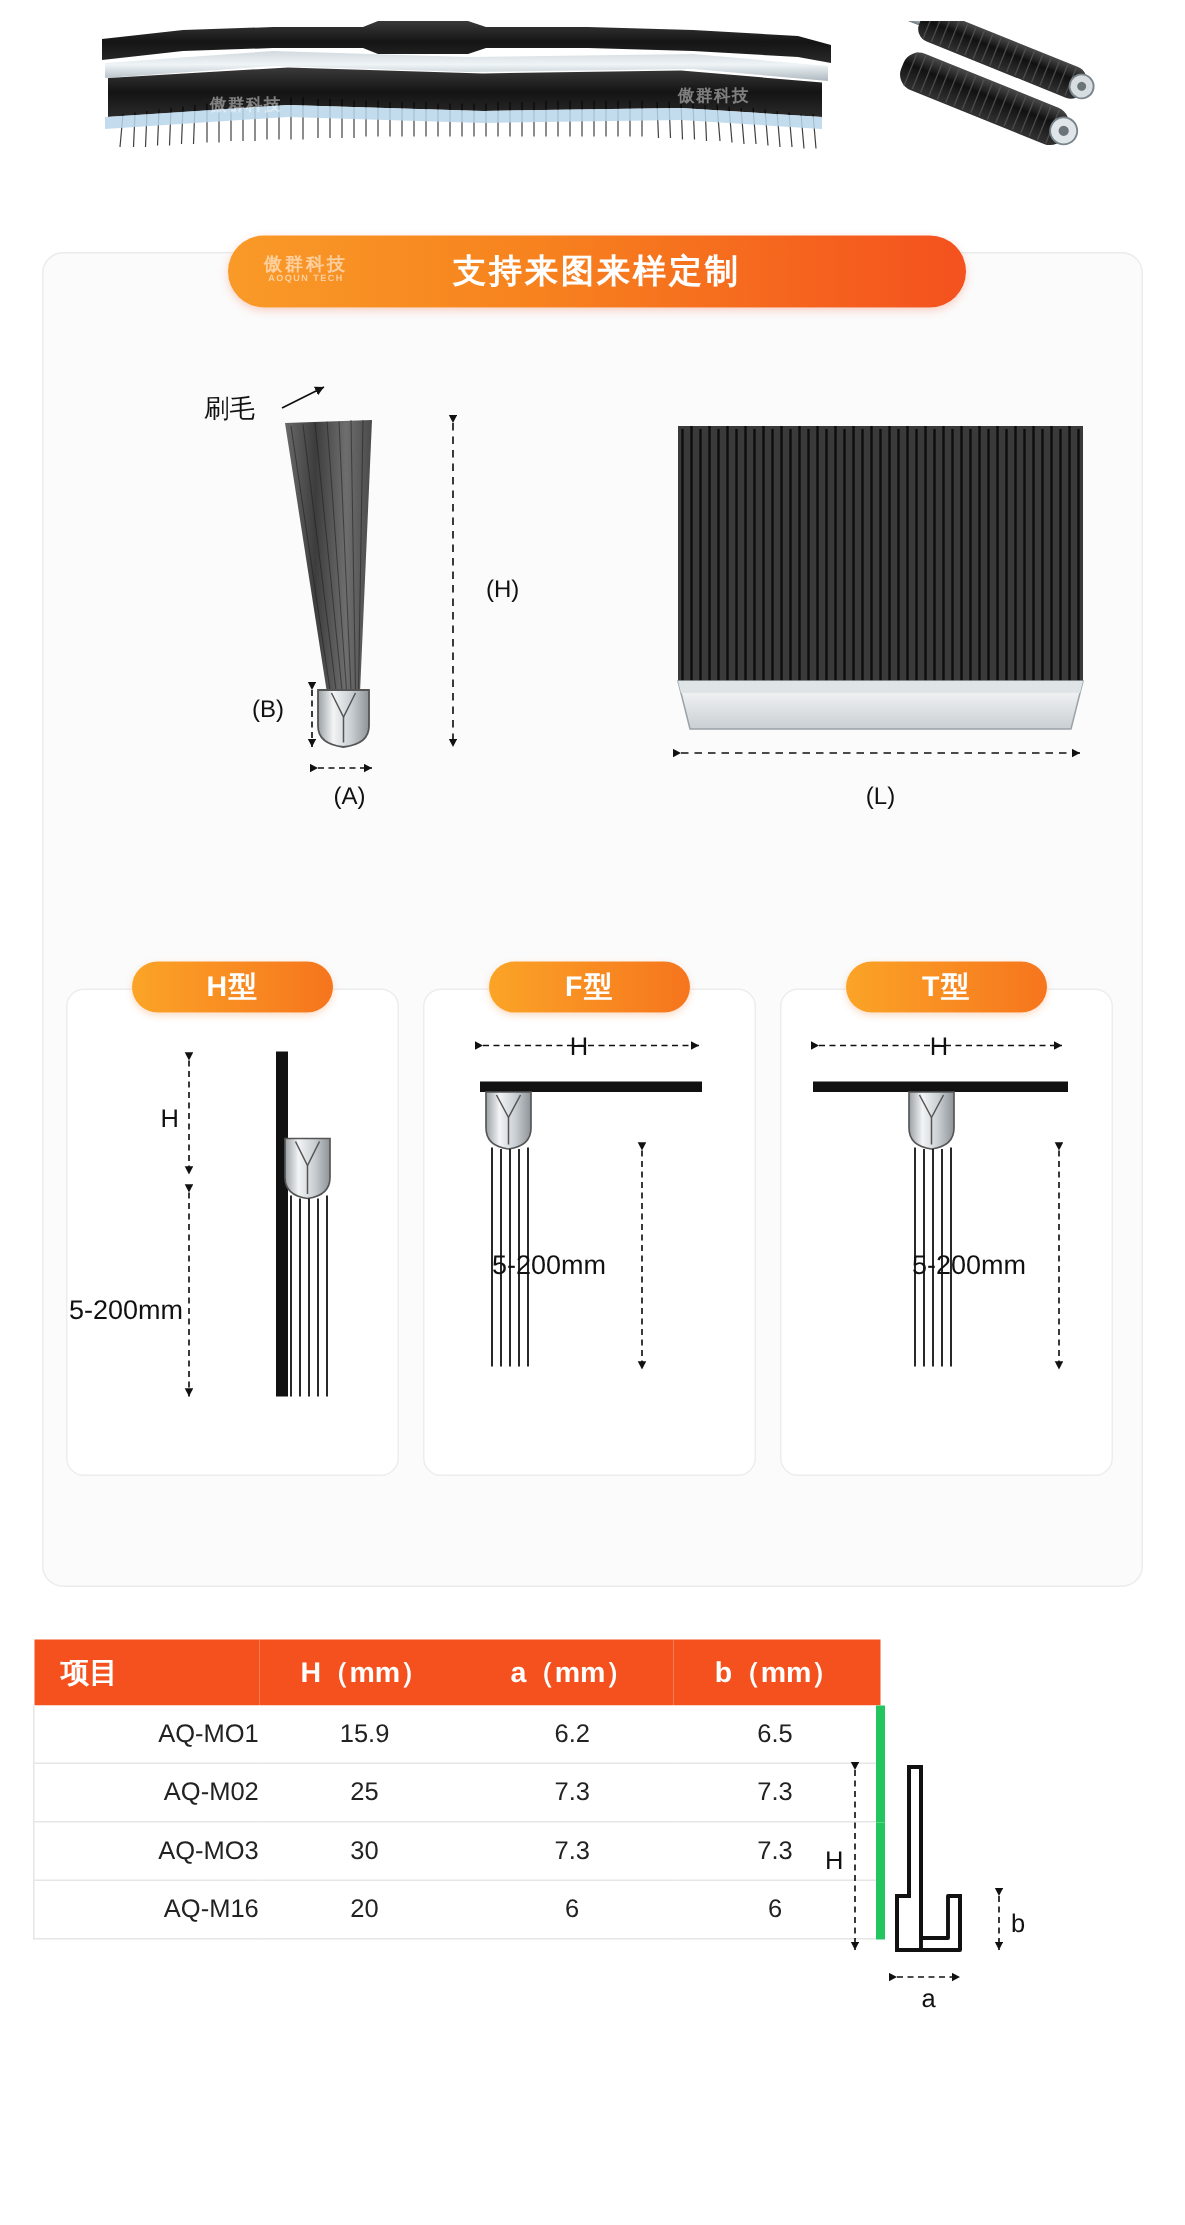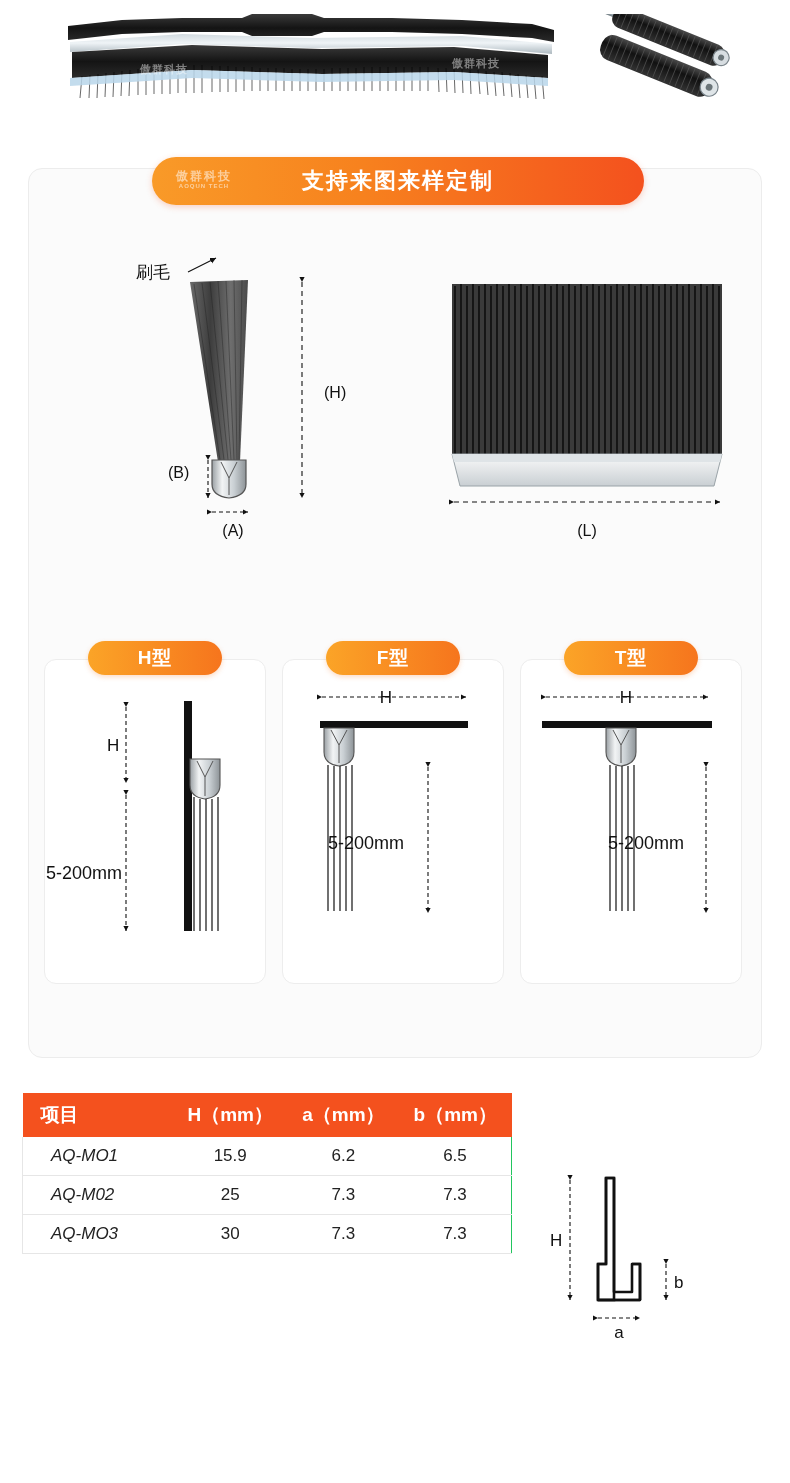--- a/index.html
+++ b/index.html
@@ -105,42 +105,42 @@
   .type-tag.t2 { left: 282px; }
   .type-tag.t3 { left: 520px; }
   .type-svg { position: absolute; left: 0; top: 18px; }
 
   
   .table-wrap {
     position: absolute;
     left: 22px; top: 1093px;
     width: 490px;
   }
-  table { border-collapse: collapse; width: 490px; }
+  table { border-collapse: collapse; width: 568px; }
   thead th {
     background: #f4511e;
     color: #fff;
     font-size: 19px;
     font-weight: bold;
     padding: 9px 0;
     text-align: center;
     border: none;
   }
   thead th.first { text-align: left; padding-left: 18px; width: 150px; }
   tbody td {
     font-size: 17px;
     color: #222;
     text-align: center;
     padding: 9px 0;
     border-bottom: 1px solid #e6e6e6;
     background: #fff;
   }
-  tbody td.first { text-align: left; padding-left: 28px; font-style: italic; }
+  tbody td.first { text-align: right; padding-left: 28px; }
   tbody tr td:first-child { border-left: 1px solid #e6e6e6; }
-  tbody tr td:last-child { border-right: 1px solid #22c55e; }
+  tbody tr td:last-child { border-right: 6px solid #22c55e; }
 
   .profile-fig {
     position: absolute;
     left: 540px; top: 1160px;
     width: 220px; height: 230px;
   }
 </style>
 </head>
 <body>
 
@@ -552,20 +552,26 @@
           <td>25</td>
           <td>7.3</td>
           <td>7.3</td>
         </tr>
         <tr>
           <td class="first">AQ-MO3</td>
           <td>30</td>
           <td>7.3</td>
           <td>7.3</td>
         </tr>
+        <tr>
+          <td class="first">AQ-M16</td>
+          <td>20</td>
+          <td>6</td>
+          <td>6</td>
+        </tr>
       </tbody>
     </table>
   </div>
 
   <svg class="profile-fig" viewBox="0 0 220 230">
     <defs>
       <marker id="ah3" markerWidth="6" markerHeight="6" refX="5" refY="2.6" orient="auto">
         <path d="M0,0 L5,2.6 L0,5.2 z" fill="#111"></path>
       </marker>
     </defs>

